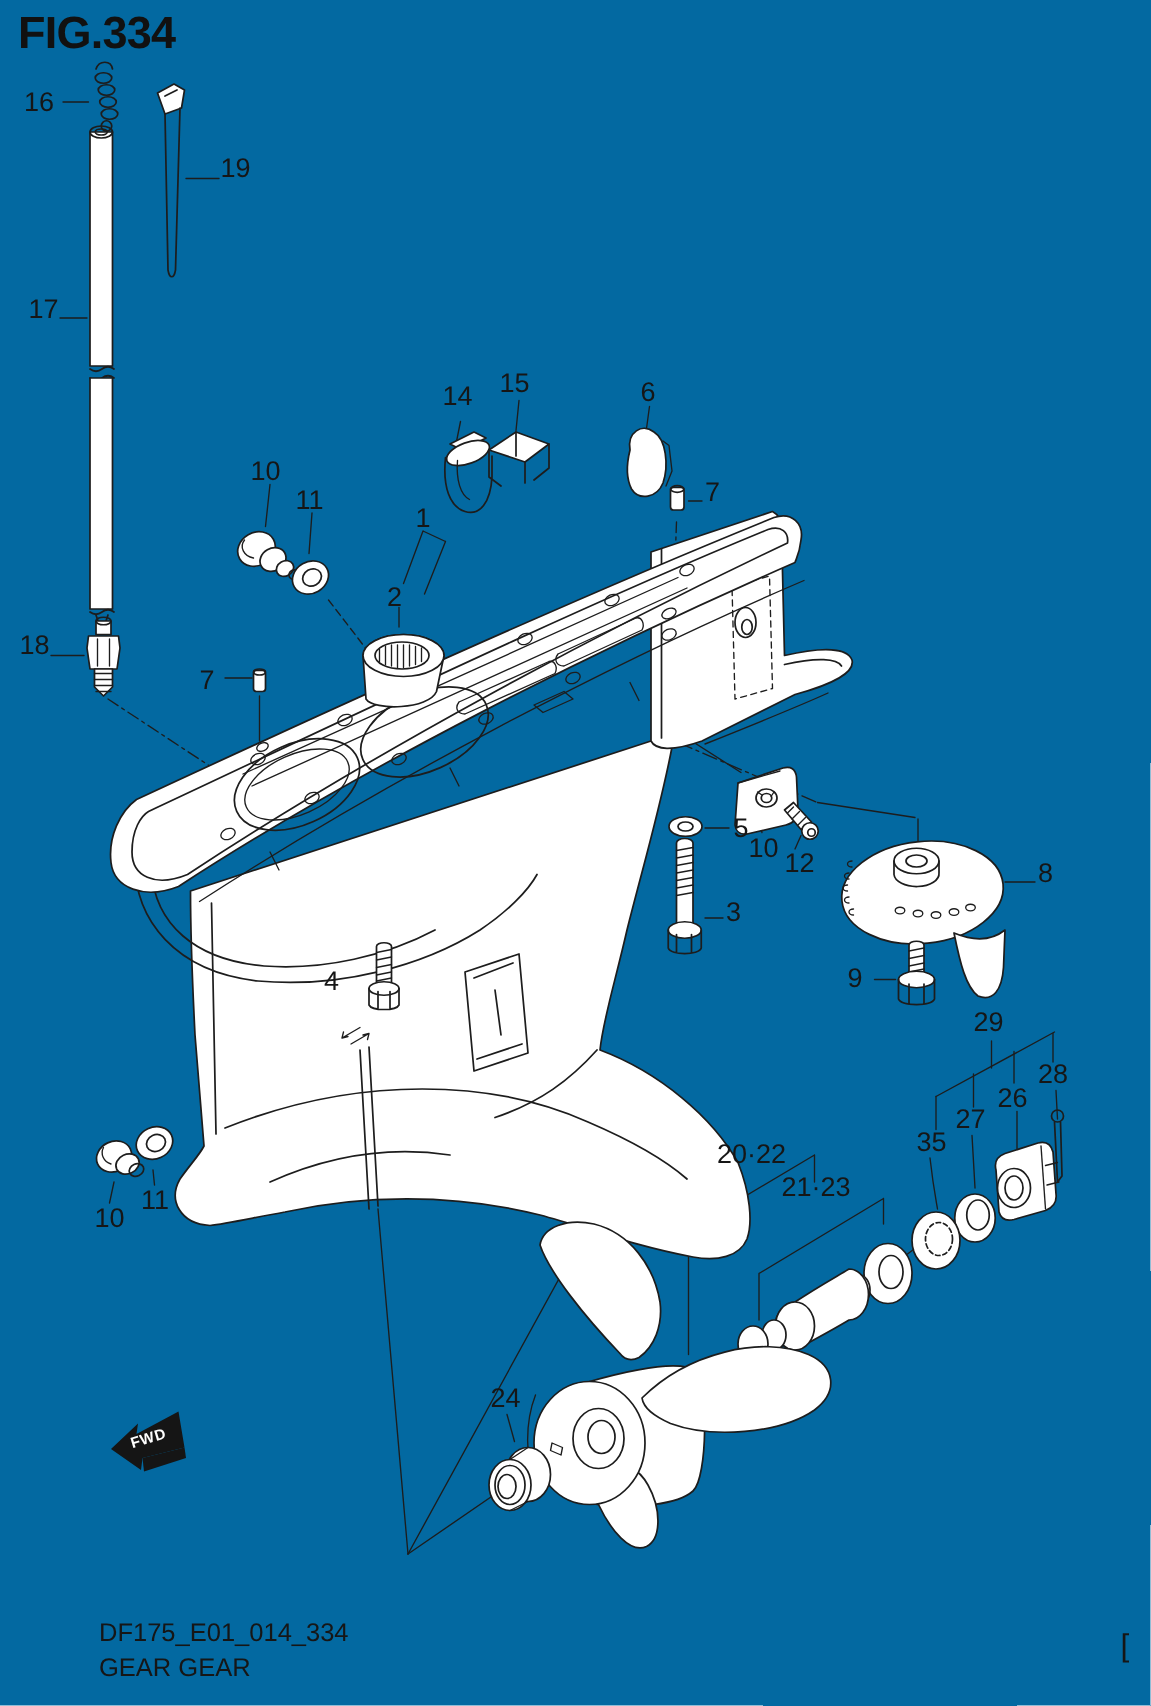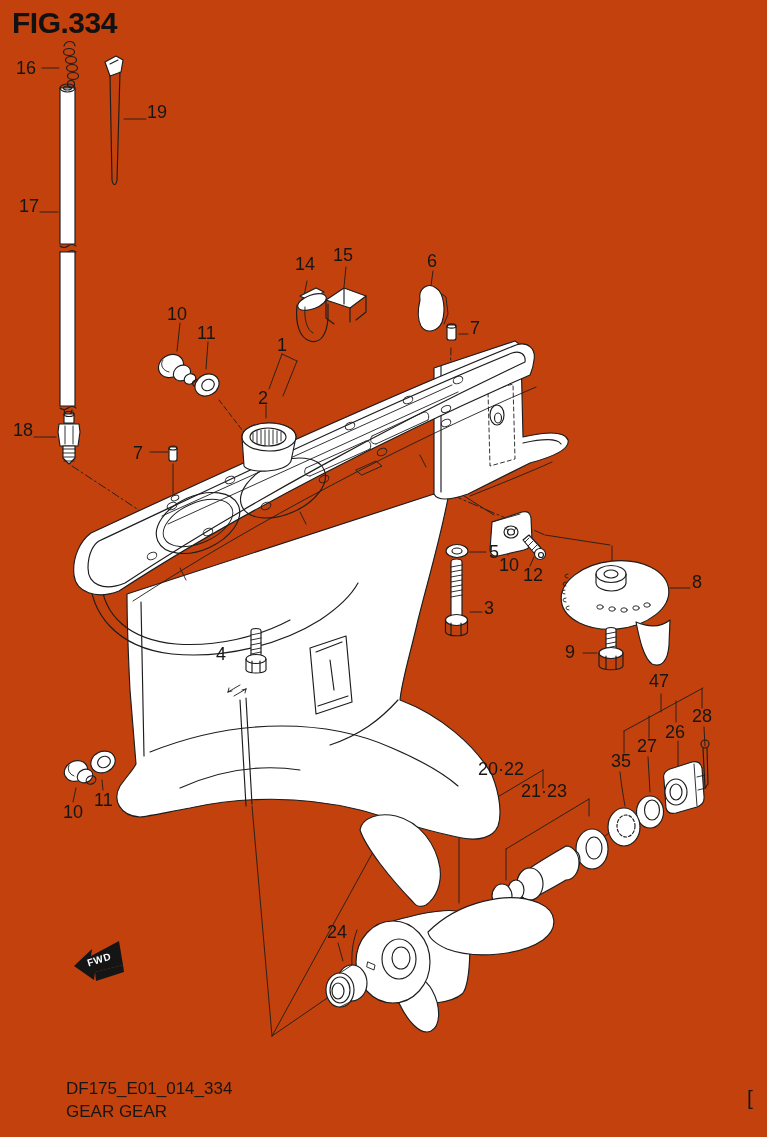--- a/index.html
+++ b/index.html
@@ -1,16 +1,16 @@
 <!DOCTYPE html>
 <html><head>
 <meta charset="utf-8">
 <style>
   html,body{margin:0;padding:0;background:#fff;}
-  .page{position:relative;width:767px;height:1137px;background:#c2410c;overflow:hidden;
+  .page{position:relative;width:767px;height:1137px;background:#0369a1;overflow:hidden;
         font-family:"Liberation Sans",sans-serif;color:#161616;}
   .art{position:absolute;left:0;top:0;}
   .fig-title{position:absolute;left:12px;top:6px;font-size:30px;font-weight:800;
              letter-spacing:-0.5px;margin:0;color:#111;}
   .part-label{position:absolute;font-size:18px;line-height:1;color:#161616;white-space:nowrap;}
   .footer-line{position:absolute;font-size:17px;color:#161616;margin-left:32px;}
   .corner-mark{position:absolute;font-size:21px;color:#161616;}
   .fwd-text{position:absolute;left:87px;top:954px;font-size:10px;font-weight:bold;
             color:#ffffff;transform:rotate(-17deg);letter-spacing:.5px;}
 </style>
@@ -351,21 +351,21 @@
   <div class="part-label" style="left:133px;top:444px">7</div>
   <div class="part-label" style="left:489px;top:543px">5</div>
   <div class="part-label" style="left:499px;top:556px">10</div>
   <div class="part-label" style="left:523px;top:566px">12</div>
   <div class="part-label" style="left:484px;top:599px">3</div>
   <div class="part-label" style="left:692px;top:573px">8</div>
   <div class="part-label" style="left:565px;top:643px">9</div>
   <div class="part-label" style="left:216px;top:645px">4</div>
   <div class="part-label" style="left:63px;top:803px">10</div>
   <div class="part-label" style="left:94px;top:791px">11</div>
-  <div class="part-label" style="left:649px;top:672px">47</div>
+  <div class="part-label" style="left:649px;top:672px">29</div>
   <div class="part-label" style="left:692px;top:707px">28</div>
   <div class="part-label" style="left:665px;top:723px">26</div>
   <div class="part-label" style="left:637px;top:737px">27</div>
   <div class="part-label" style="left:611px;top:752px">35</div>
   <div class="part-label" style="left:478px;top:760px">20·22</div>
   <div class="part-label" style="left:521px;top:782px">21·23</div>
   <div class="part-label" style="left:327px;top:923px">24</div>
 
   <span class="fwd-text">FWD</span>
 

